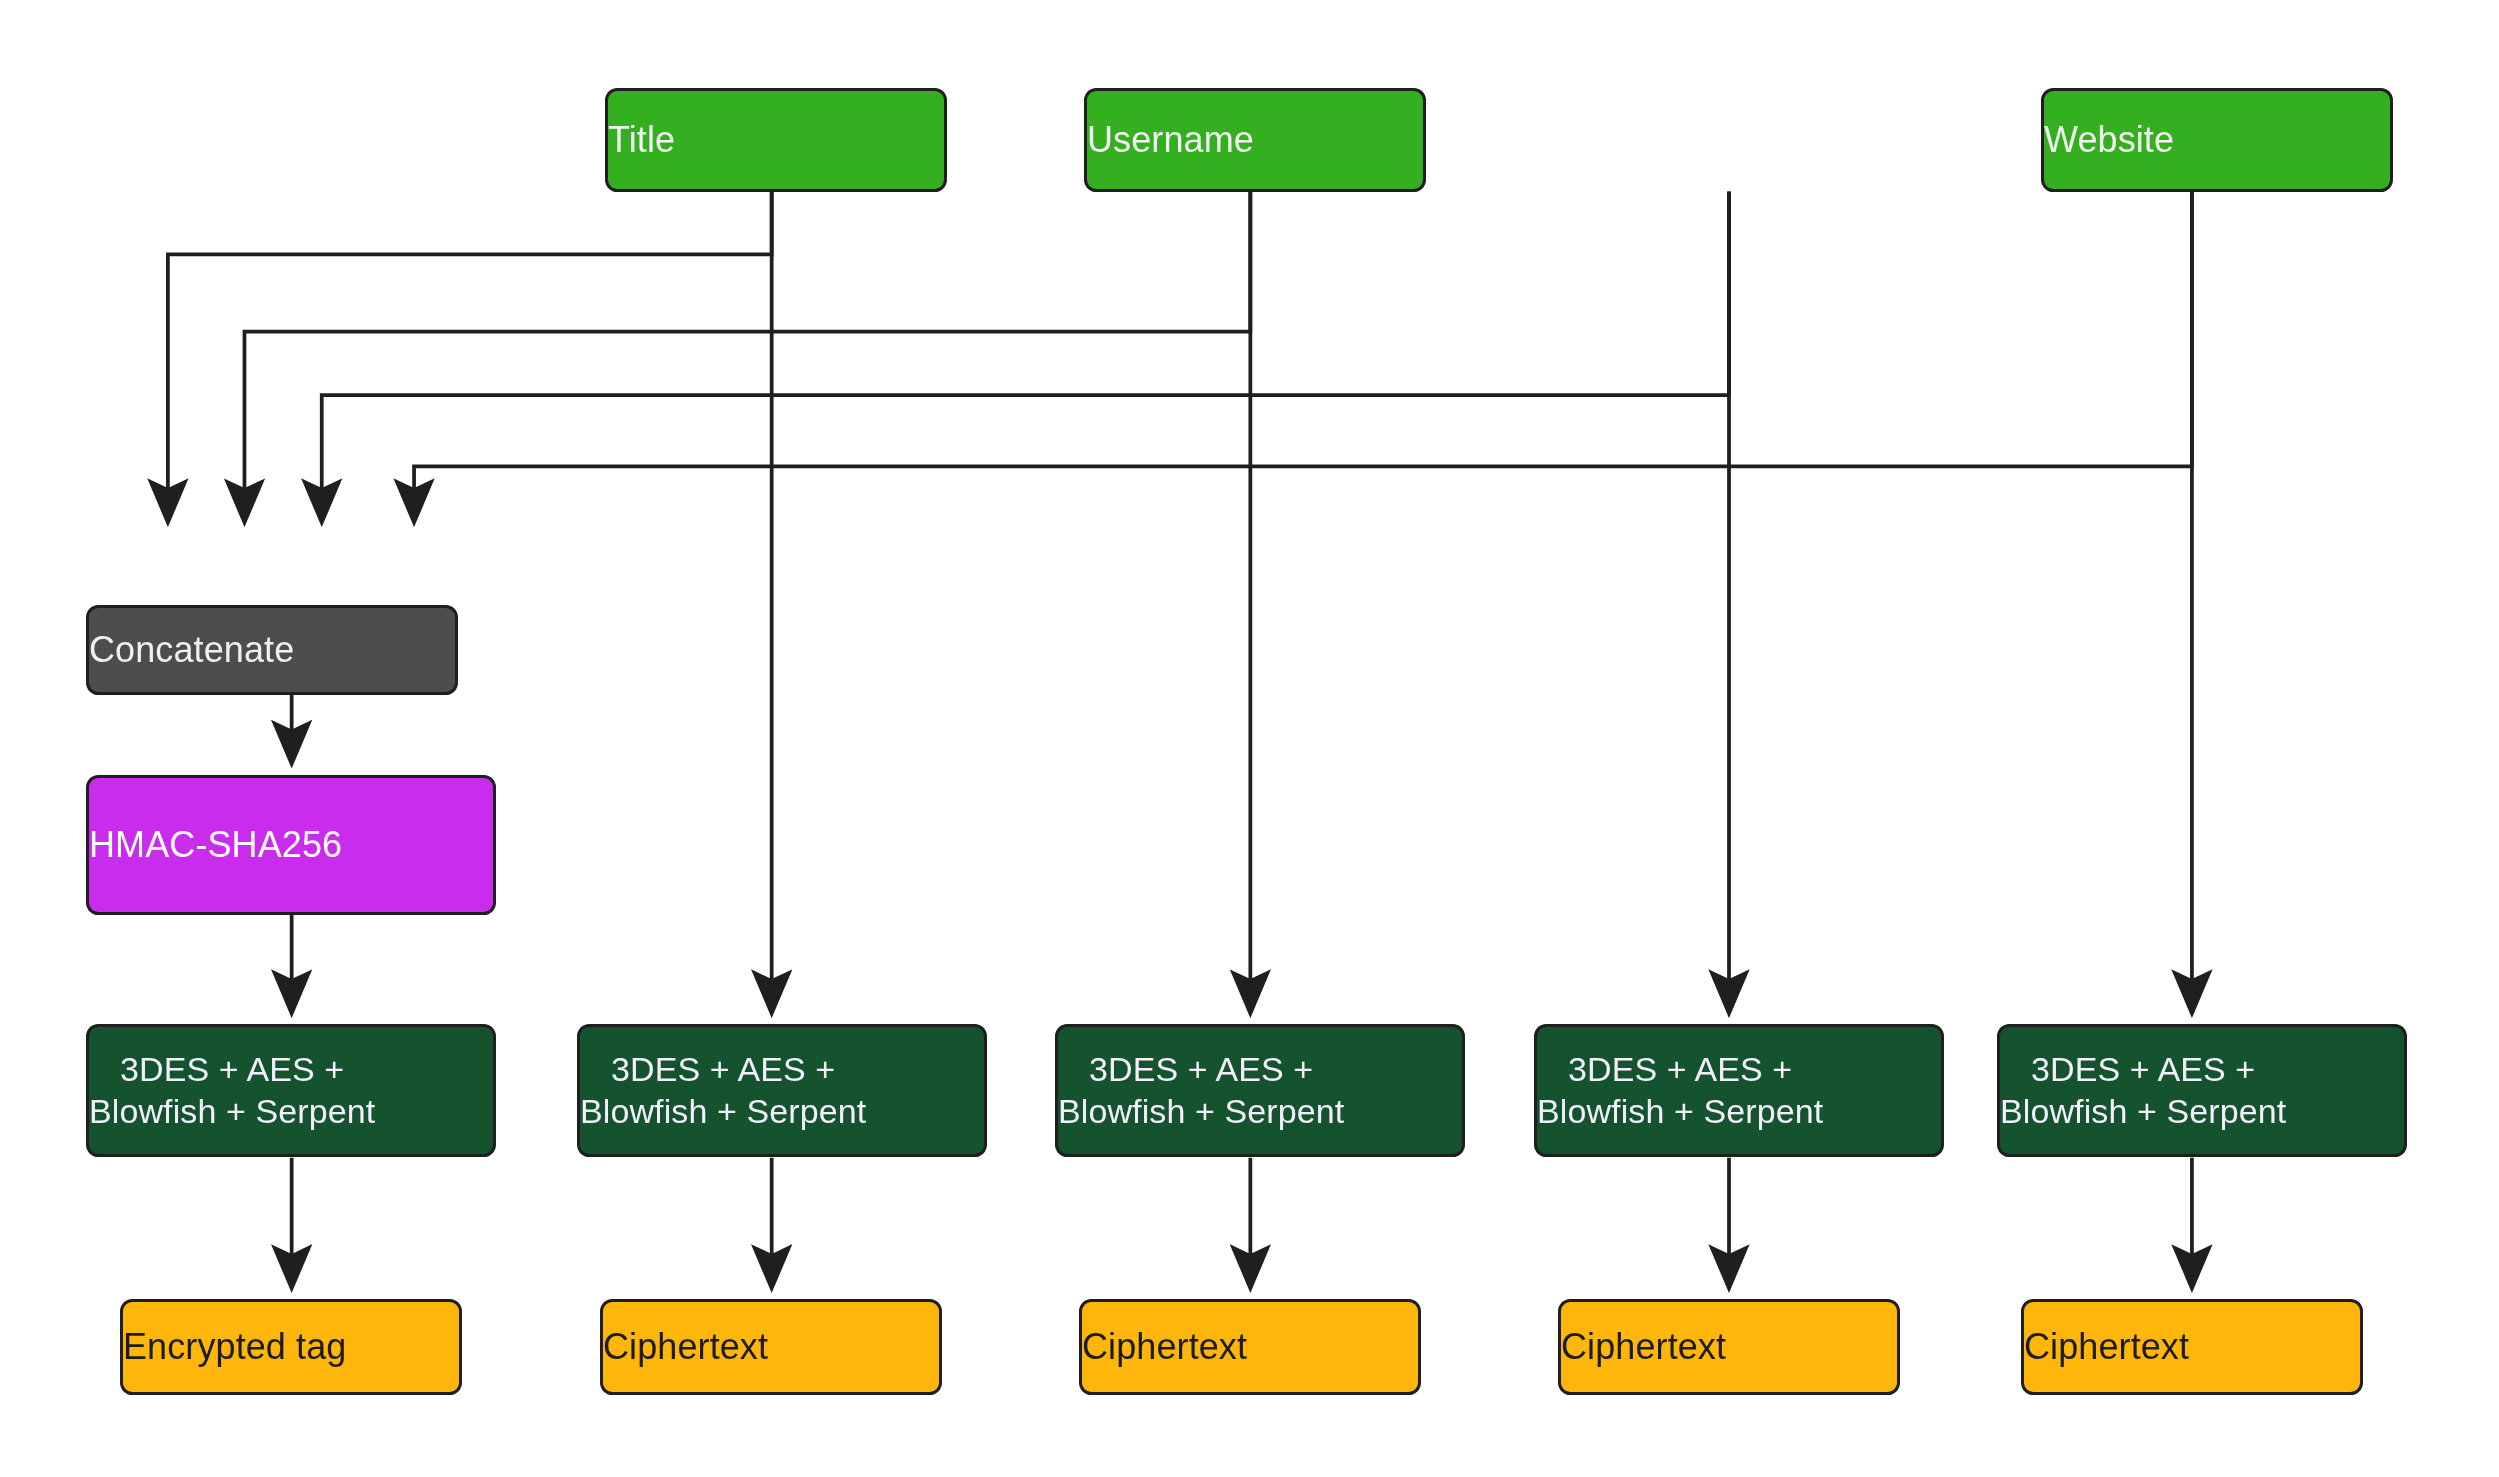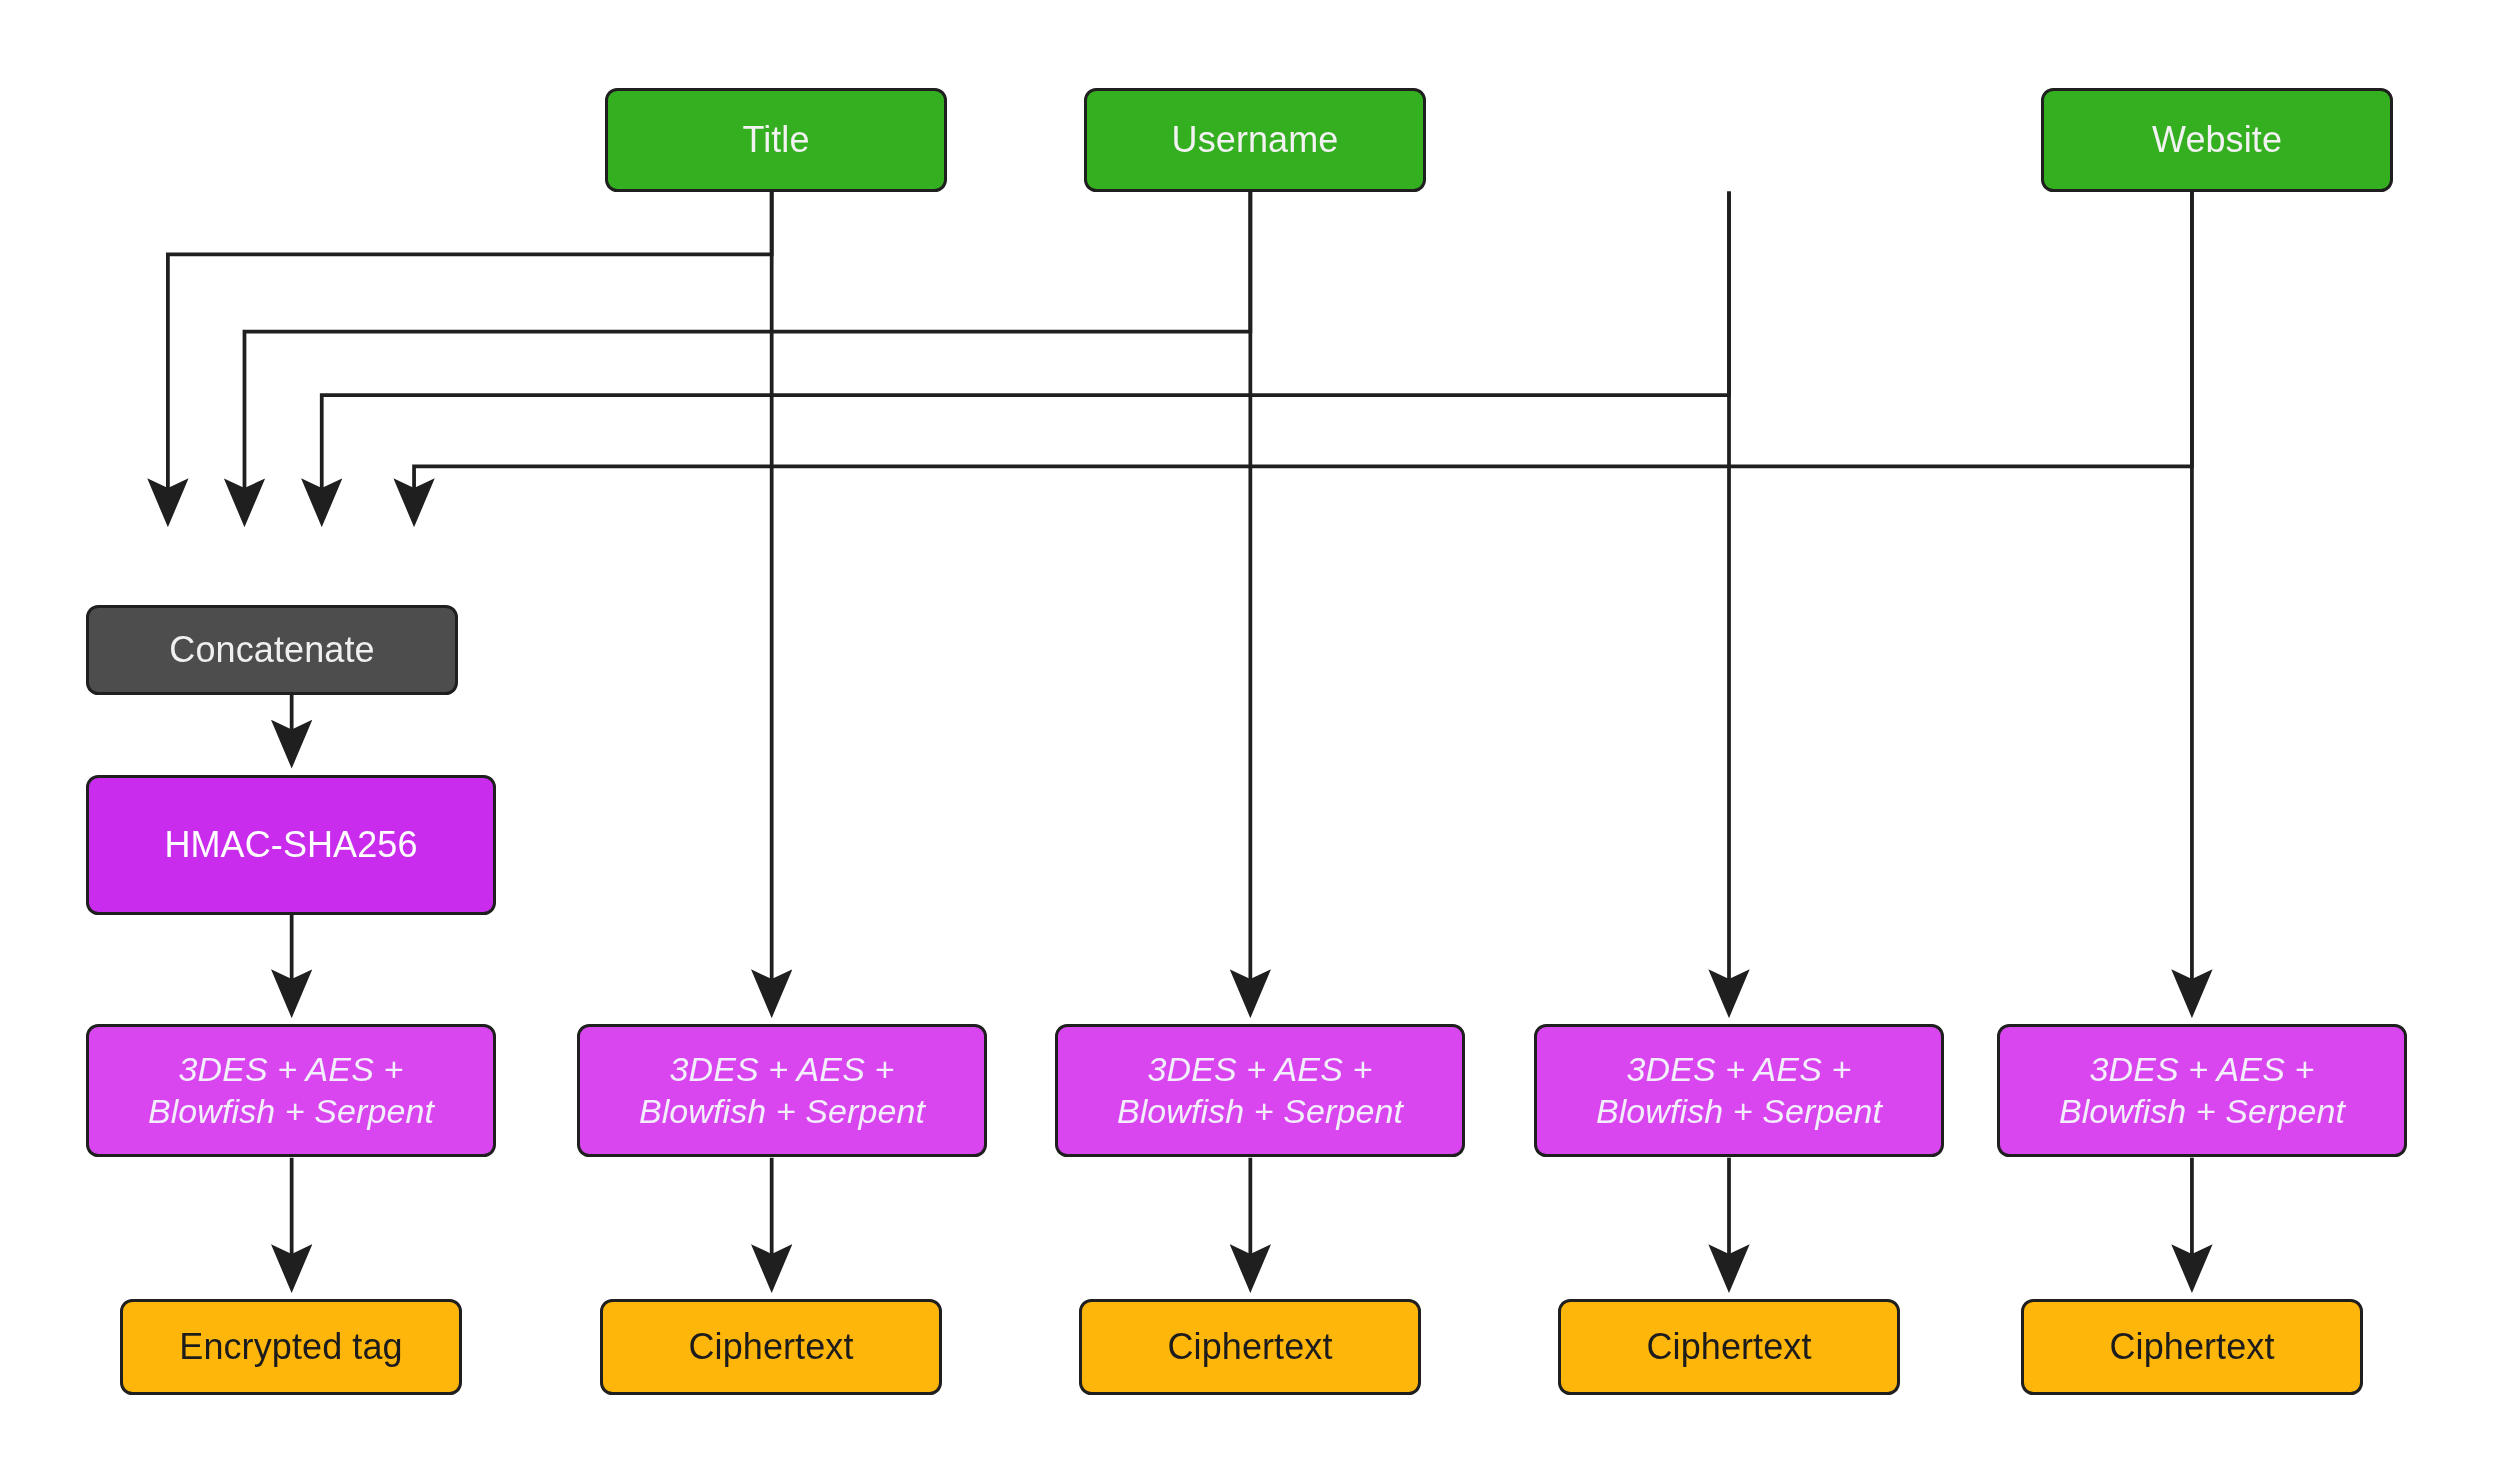--- a/index.html
+++ b/index.html
@@ -25,44 +25,42 @@
     height: 1477px;
     pointer-events: none;
   }
   .node {
     position: absolute;
     box-sizing: border-box;
     border: 3.4px solid #1f1f1f;
     border-radius: 12.3px;
     display: flex;
     align-items: center;
-    justify-content: center;
     text-align: center;
     line-height: 1.22;
     white-space: pre-line;
     font-size: 36px;
     letter-spacing: 0.1px;
   }
   .node-input {
     background: #34af20;
     color: #f2f2f2;
   }
   .node-concat {
     background: #4d4d4d;
     color: #f0f0f0;
   }
   .node-hmac {
     background: #ca2cee;
     color: #ffffff;
   }
   .node-cipher-alg {
-    background: #d946ef;
+    background: #14532d;
     color: #f2eefc;
     font-size: 34px;
-    font-style: italic;
   }
   .node-output {
     background: #ffb60a;
     color: #1c1c1c;
   }
 </style>
 </head>
 <body>
 
 <div id="diagram-root">

